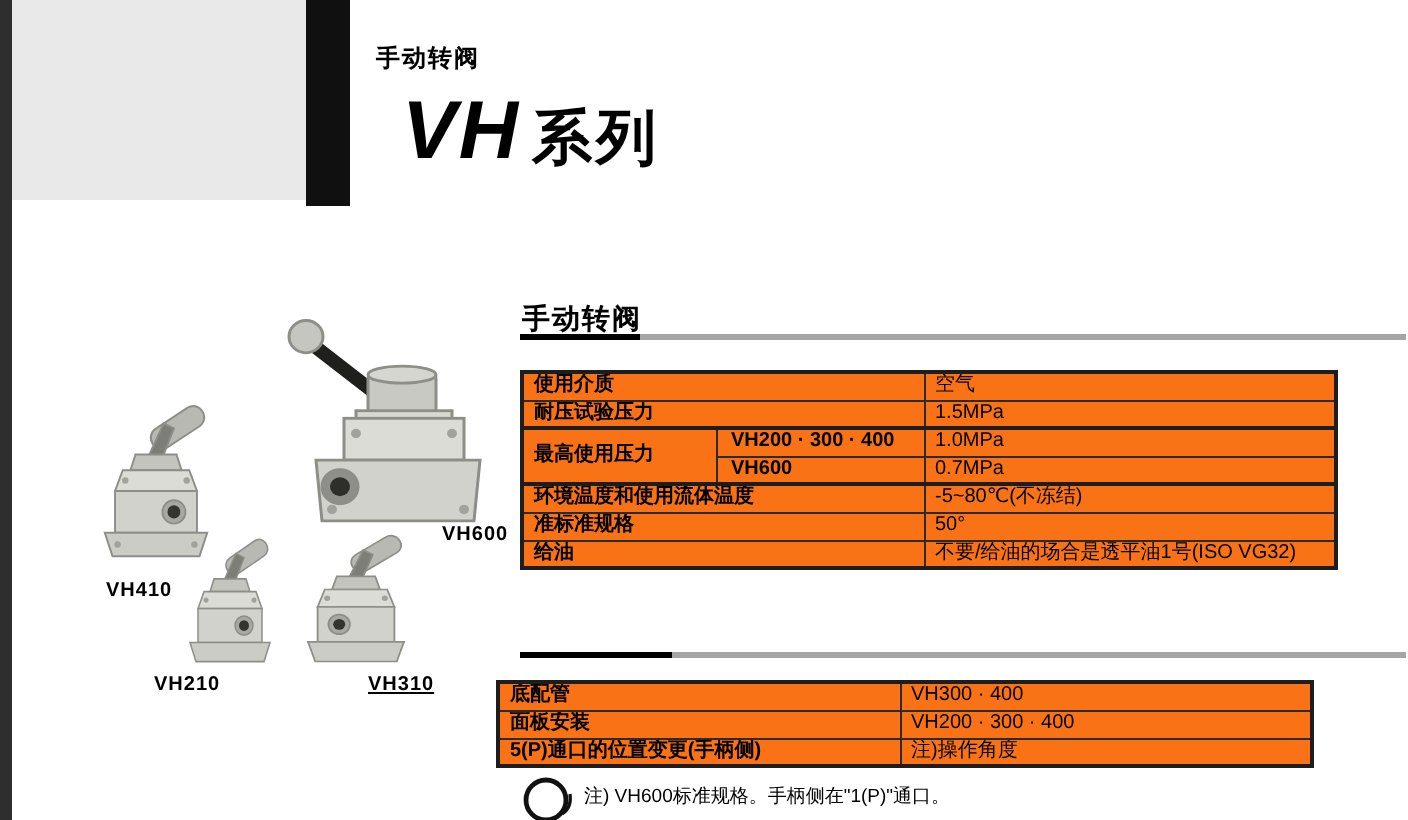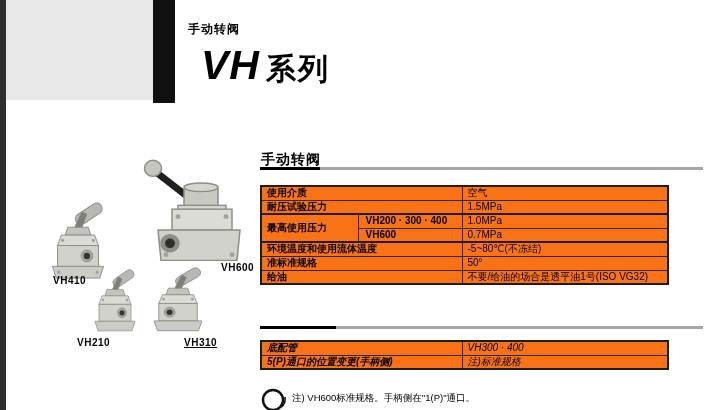--- a/index.html
+++ b/index.html
@@ -66,21 +66,21 @@
         <polygon points="10,108 90,108 84,126 16,126" fill="#ccccc7"></polygon>
         <circle cx="64" cy="92" r="9" fill="#a8a8a2"></circle>
       </g>
       <circle cx="64" cy="92" r="5" fill="#35352f"></circle>
       <circle cx="26" cy="68" r="2.5" fill="#a2a29c"></circle>
       <circle cx="74" cy="68" r="2.5" fill="#a2a29c"></circle>
       <circle cx="20" cy="117" r="2.5" fill="#a2a29c"></circle>
       <circle cx="80" cy="117" r="2.5" fill="#a2a29c"></circle>
     </svg>
   </div>
-  <div class="valve-label" style="left:53px; top:275px;text-align:center;">VH410</div>
+  <div class="valve-label" style="left:53px; top:290px;text-align:center;">VH410</div>
 
   <div class="valve" style="left:142px; top:156px;">
     <svg width="110" height="112" viewBox="0 0 110 118" preserveAspectRatio="none">
       <line x1="14" y1="17" x2="52" y2="48" stroke="#1f1f1d" stroke-width="7"></line>
       <g stroke="#8e8e88" stroke-width="1.5">
         <circle cx="11" cy="13" r="8.5" fill="#c6c6c1"></circle>
         <rect x="42" y="32" width="34" height="26" rx="3" fill="#c9c9c4"></rect>
         <ellipse cx="59" cy="33" rx="17" ry="4.5" fill="#d6d6d1"></ellipse>
         <rect x="36" y="52" width="48" height="10" fill="#d8d8d3"></rect>
         <rect x="30" y="56" width="60" height="22" fill="#dcdcd7"></rect>
@@ -177,33 +177,37 @@
       <td colspan="2" class="lbl">给油</td>
       <td class="val">不要/给油的场合是透平油1号(ISO VG32)</td>
     </tr>
   </tbody>
     </table>
 
   <div class="rule" style="top:326px;">
       <span class="dark" style="width:76px;"></span>
     </div>
 
-  <table class="spec-table" style="left:260px; top:340px; width:407px;font-style:italic;">
+  <table class="spec-table" style="left:248px; top:340px; width:407px;">
     <colgroup>
         <col style="width:201px">
         <col style="width:206px">
       </colgroup>
     <tbody>
         <tr>
       <td class="lbl">底配管</td>
       <td class="val">VH300 · 400</td>
     </tr>
     <tr>
+      <td class="lbl">面板安装</td>
+      <td class="val">VH200 · 300 · 400</td>
+    </tr>
+    <tr>
       <td class="lbl">5(P)通口的位置变更(手柄侧)</td>
-      <td class="val">注)标准规格</td>
+      <td class="val">注)操作角度</td>
     </tr>
   </tbody>
     </table>
 
   <div class="note-icon">
     <svg width="30" height="24" viewBox="0 0 30 24">
       <circle cx="13" cy="13" r="10" fill="none" stroke="#111" stroke-width="2.4"></circle>
       <path d="M21 20 q 5 -3 4 -10" fill="none" stroke="#111" stroke-width="1.6"></path>
     </svg>
   </div>

